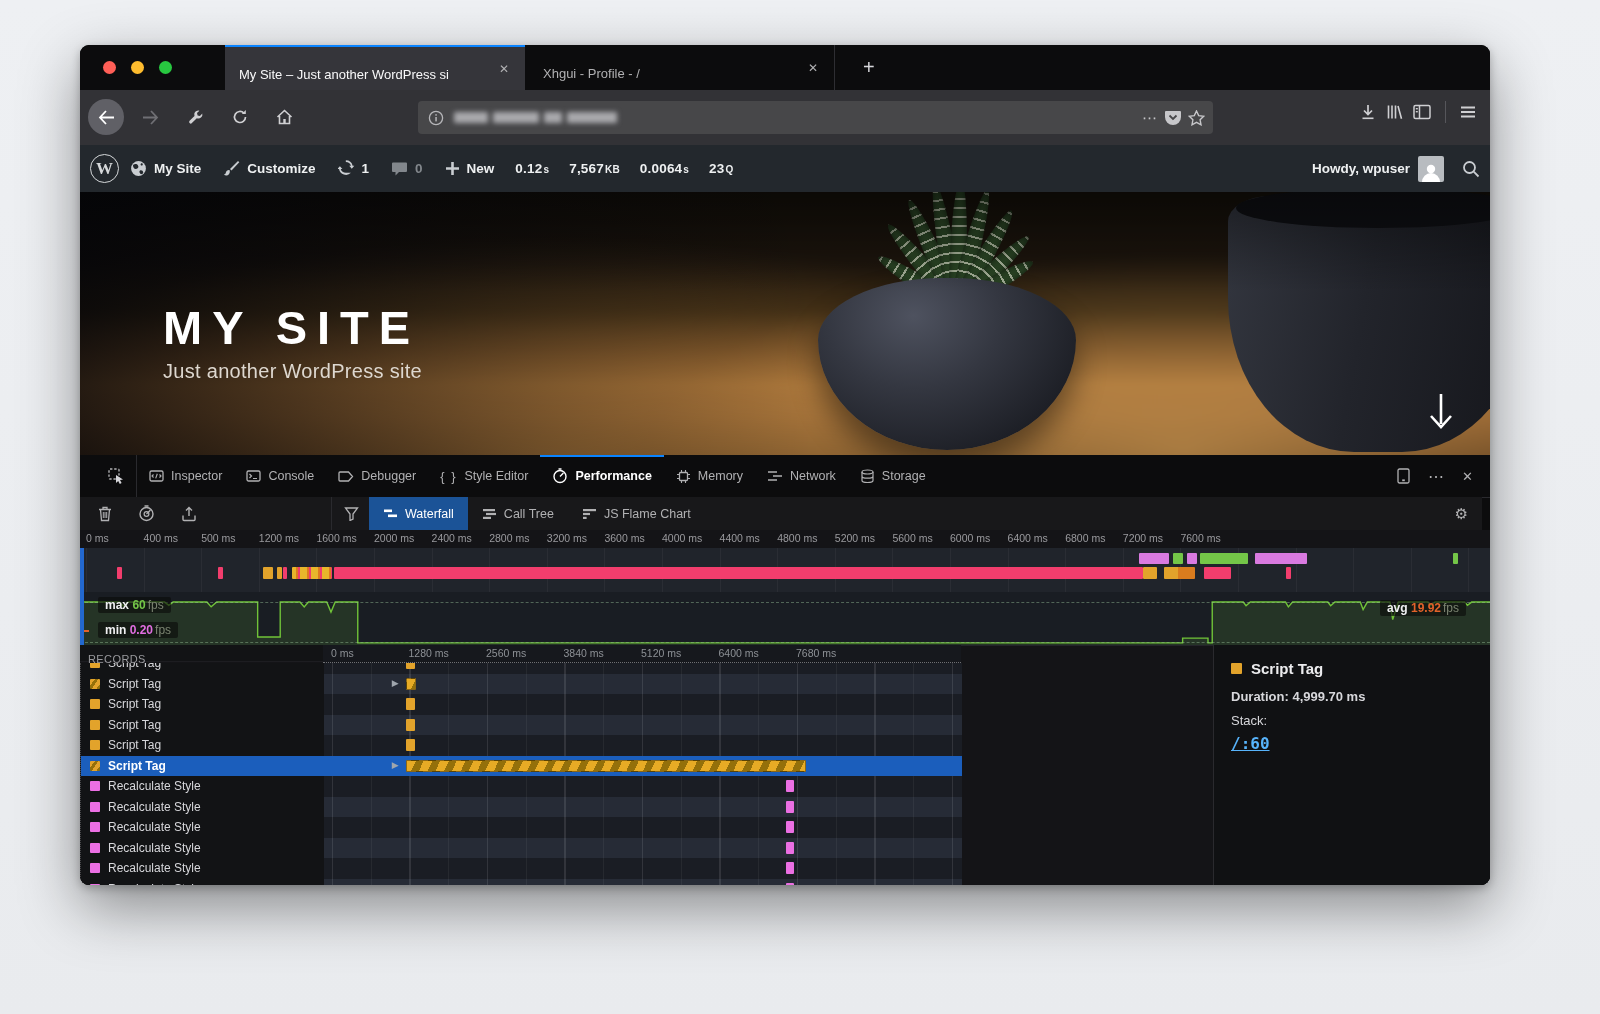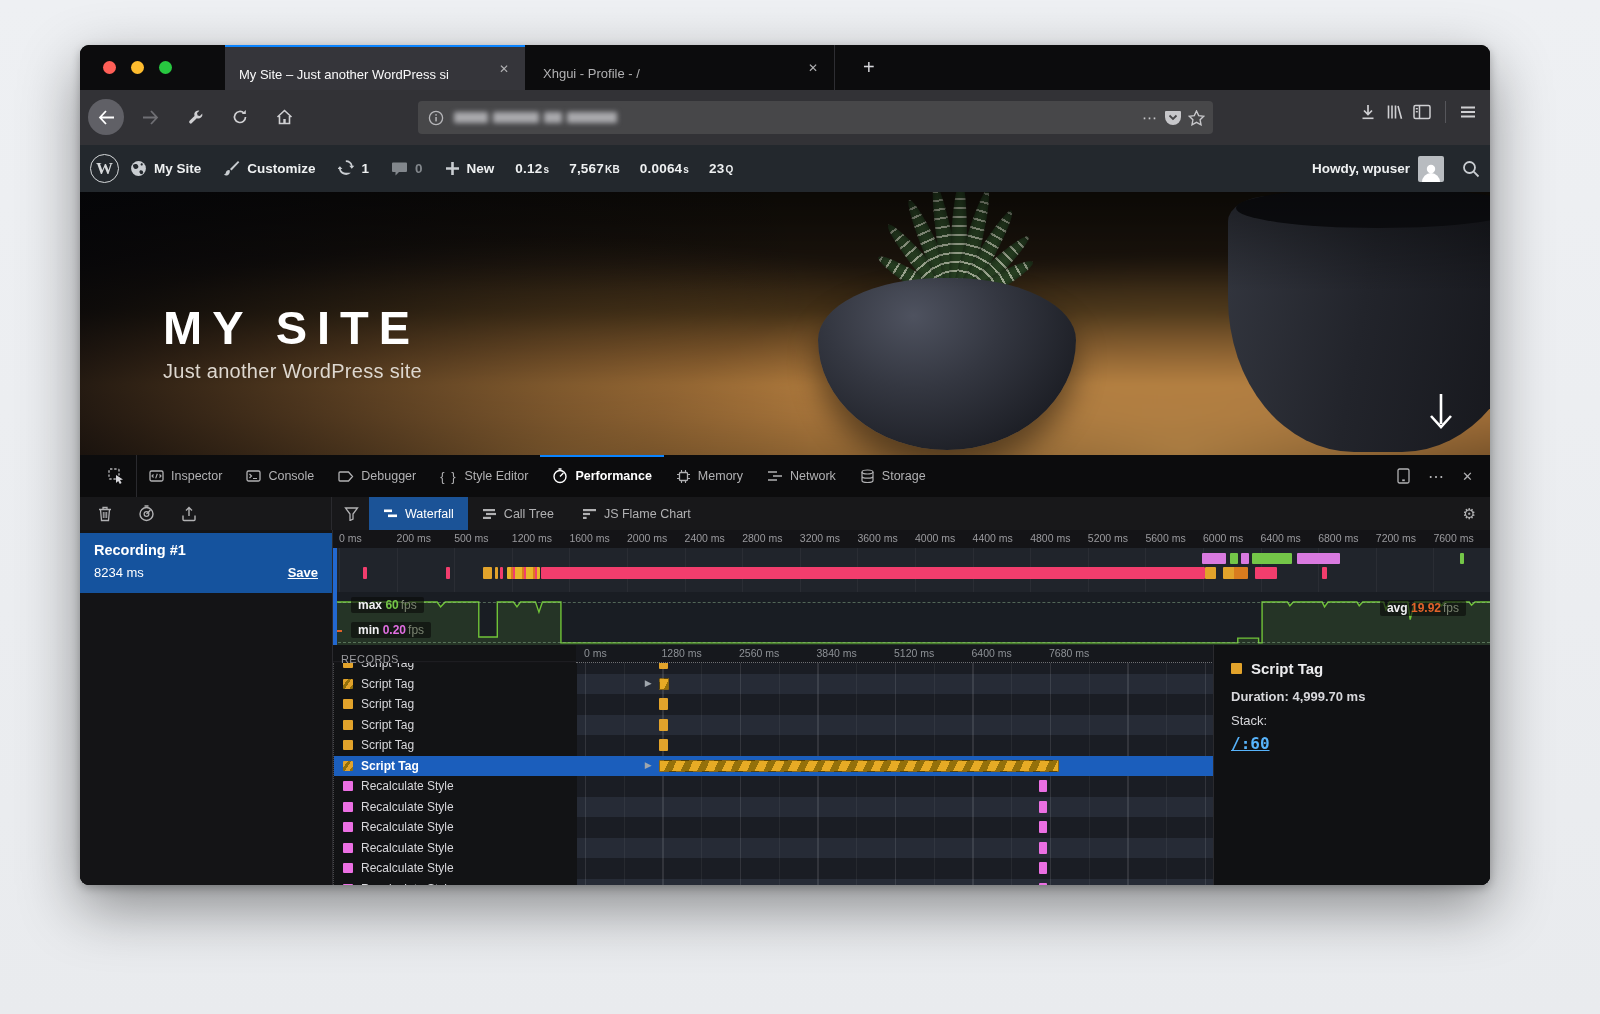--- a/index.html
+++ b/index.html
@@ -68,21 +68,21 @@
   .hero-arrow{position:absolute;left:1348px;top:200px;color:#fff;}
   
   .devtools{position:absolute;left:0;top:410px;right:0;bottom:0;background:#0c0c0d;color:#b1b1b3;font-size:12.5px;}
   .dt-tabbar{position:absolute;left:16px;top:0;right:0;height:42px;display:flex;align-items:stretch;border-bottom:1px solid #2a2a2e;}
   .dt-pick{width:40px;display:flex;align-items:center;justify-content:center;border-right:1px solid #2a2a2e;}
   .dt-tab{display:flex;align-items:center;gap:7px;padding:0 12px;color:#b1b1b3;}
   .dt-tab.active{color:#fff;box-shadow:inset 0 2px 0 var(--accent);font-weight:600;}
   .dt-tab svg{flex:none}
   .dt-tb-right{margin-left:auto;display:flex;align-items:center;gap:4px;padding-right:10px;}
   .dt-tb-right .ic{padding:4px 7px;display:flex;align-items:center;}
-  .dt-toolbar{position:absolute;left:0;top:42px;right:0;height:33px;background:#18181a;border-bottom:1px solid #2a2a2e;display:flex;align-items:center;}
+  .dt-toolbar{position:absolute;left:0;top:42px;right:8px;height:33px;background:#18181a;border-bottom:1px solid #2a2a2e;display:flex;align-items:center;}
   .dtt-left{width:252px;height:100%;display:flex;align-items:center;gap:26px;padding-left:18px;box-sizing:border-box;border-right:1px solid #2a2a2e;flex:none;}
   .filter-ic{margin-left:12px;display:flex;}
   .view-btn{display:flex;align-items:center;gap:7px;height:100%;padding:0 14px;color:#b1b1b3;}
   .view-btn.active{background:var(--btn-blue);color:#fff;}
   .gear{margin-left:auto;margin-right:14px;font-size:15px;color:#b1b1b3;}
   .dt-body{position:absolute;left:0;top:75px;right:0;bottom:0;display:flex;}
   .dt-sidebar{width:252px;flex:none;background:#141416;border-right:1px solid #2a2a2e;position:relative;}
   .recording{position:absolute;left:0;top:3px;right:0;height:60px;background:var(--sel-blue);color:#fff;padding:9px 14px;box-sizing:border-box;}
   .rec-name{font-size:14.5px;font-weight:700;}
   .rec-row2{display:flex;justify-content:space-between;margin-top:7px;font-size:13px;}
@@ -447,34 +447,25 @@
             <rect x="1" y="1" width="13" height="2.2" fill="currentColor"></rect>
             <rect x="1" y="4.9" width="7" height="2.2" fill="currentColor"></rect>
             <rect x="1" y="8.8" width="3.6" height="2.2" fill="currentColor"></rect>
           </svg>
         <span>JS Flame Chart</span>
       </div>
       <span class="gear">⚙</span>
     </div>
 
     <div class="dt-body">
-      <div class="dt-sidebar">
-        <div class="recording">
-          <div class="rec-name">Recording #1</div>
-          <div class="rec-row2">
-            <span>8234 ms</span>
-            <span class="rec-save">Save</span>
-          </div>
-        </div>
-      </div>
 
       <div class="dt-main">
         <div class="ov-ruler">
             <div class="ovtick" style="left: 6px;">0 ms</div>
-            <div class="ovtick" style="left: 63.6px;">200 ms</div>
+            <div class="ovtick" style="left: 63.6px;">400 ms</div>
             <div class="ovtick" style="left: 121.2px;">500 ms</div>
             <div class="ovtick" style="left: 178.8px;">1200 ms</div>
             <div class="ovtick" style="left: 236.4px;">1600 ms</div>
             <div class="ovtick" style="left: 294px;">2000 ms</div>
             <div class="ovtick" style="left: 351.6px;">2400 ms</div>
             <div class="ovtick" style="left: 409.2px;">2800 ms</div>
             <div class="ovtick" style="left: 466.8px;">3200 ms</div>
             <div class="ovtick" style="left: 524.4px;">3600 ms</div>
             <div class="ovtick" style="left: 582px; text-align: center;">4000 ms</div>
             <div class="ovtick" style="left: 639.6px;">4400 ms</div>

